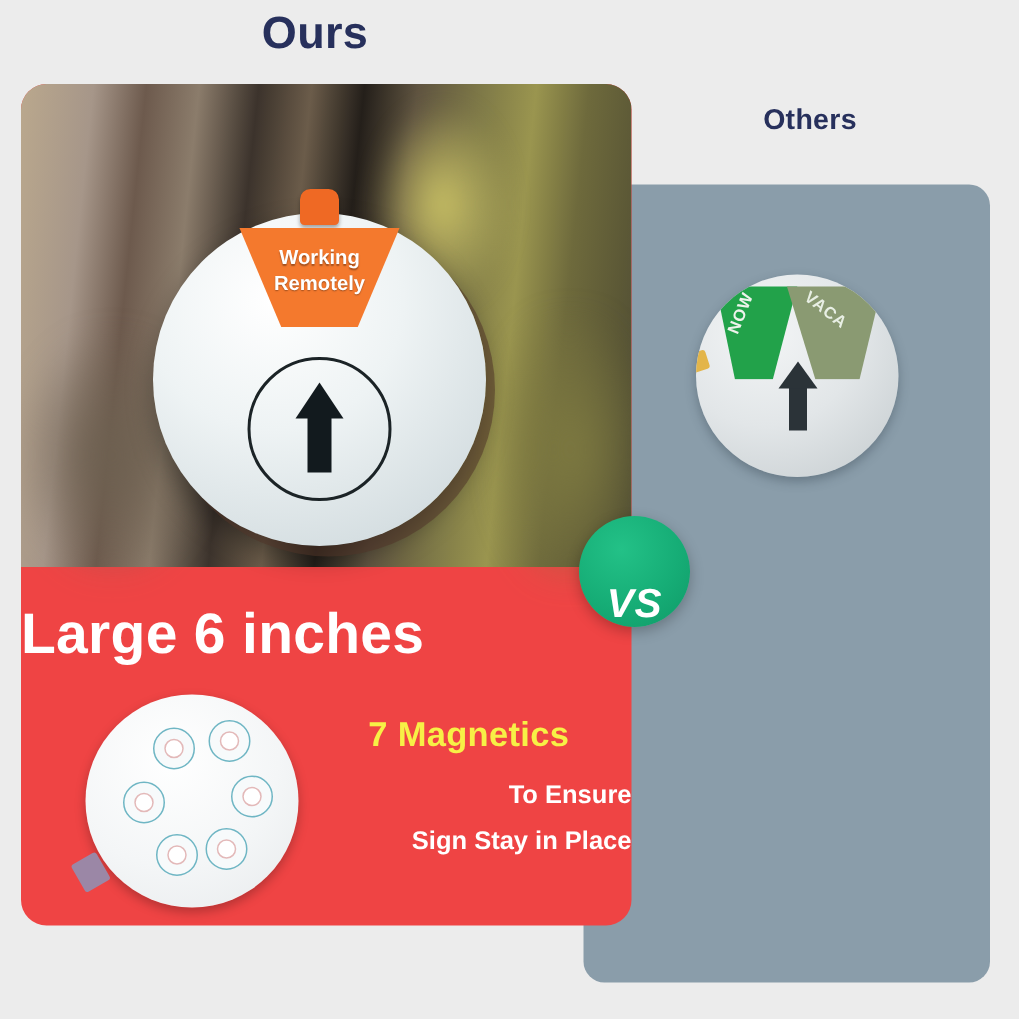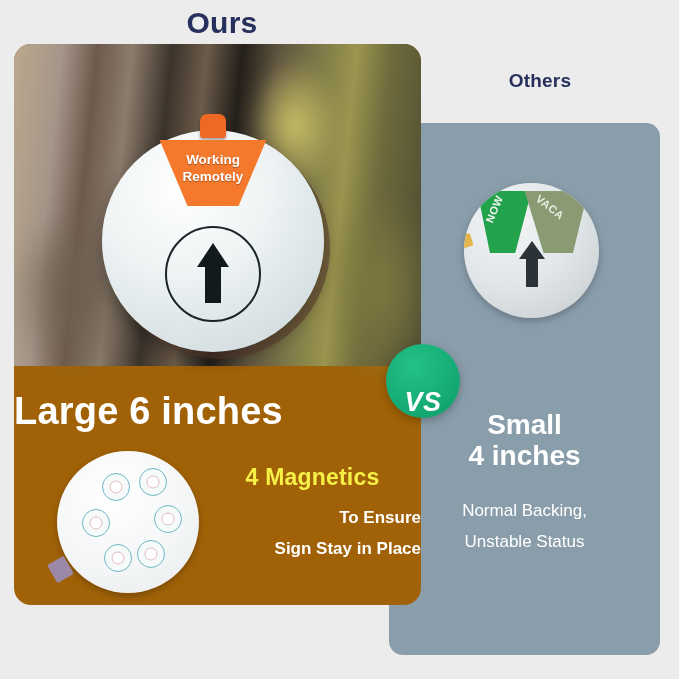--- a/index.html
+++ b/index.html
@@ -13,21 +13,21 @@
   .stage{position:absolute;left:0;top:0;width:679px;height:679px;}
 
   
   .heading{
     position:absolute;
     color:#27305c;
     font-weight:bold;
     letter-spacing:.2px;
     white-space:nowrap;
   }
-  #ours-heading{left:0;top:6px;width:420px;text-align:center;font-size:30px;padding-left:12px;}
+  #ours-heading{left:0;top:6px;width:420px;text-align:center;font-size:30px;}
   #others-heading{left:420px;top:70px;width:240px;text-align:center;font-size:19px;}
 
   
   .others-panel{
     position:absolute;left:389px;top:123px;width:271px;height:532px;
     background:#8a9daa;
     border-radius:14px;
   }
   .others-photo{
     position:absolute;left:0;top:0;width:271px;height:260px;
@@ -85,23 +85,23 @@
     position:absolute;left:0;top:26px;width:271px;
     font-size:28px;font-weight:bold;line-height:1.12;white-space:pre-line;
   }
   #others-desc{
     position:absolute;left:0;top:112px;width:271px;
     font-size:17px;line-height:1.85;white-space:pre-line;font-weight:400;
   }
 
   
   .ours-card{
-    position:absolute;left:14px;top:44px;width:407px;height:561px;
+    position:absolute;left:14px;top:56px;width:407px;height:561px;
     border-radius:17px;overflow:hidden;
-    background:#a16207;
+    background:#ef4444;
   }
   .ours-photo{
     position:absolute;left:0;top:0;width:407px;height:322px;
     background:
       linear-gradient(96deg,#b9a88e 0%,#a5968a 11%,#6c5a4e 19%,#8a7c6c 27%,
                       #3c332c 36%,#6a5c4b 44%,#241f1a 52%,#5e5341 60%,
                       #7f7a4a 70%,#9a9552 78%,#6e6a3e 86%,#4d4a33 100%);
       filter:saturate(1.05);
   }
   .photo-blur-a{
@@ -233,26 +233,20 @@
           <div class="small-wedge-olive"></div>
         </div>
         <div class="small-wedge-label" id="small-label-now">NOW</div>
         <div class="small-wedge-label" id="small-label-vaca">VACA</div>
         <div class="small-arrow">
           <div class="shaft"></div>
           <div class="head"></div>
         </div>
       </div>
     </div>
-    <div class="others-body">
-      <div id="others-size">Small
-4 inches</div>
-      <div id="others-desc">Normal Backing,
-Unstable Status</div>
-    </div>
   </div>
 
   <div class="ours-card">
     <div class="ours-photo">
       <div class="photo-blur-a"></div>
       <div class="photo-blur-b"></div>
       <div class="photo-blur-c"></div>
 
       <div class="big-sign">
         <div class="big-hanger"></div>
@@ -274,21 +268,21 @@
       <div class="magnet-disc">
         <div class="magnet-tab"></div>
         <div class="magnet" id="magnet-1"></div>
         <div class="magnet" id="magnet-2"></div>
         <div class="magnet" id="magnet-3"></div>
         <div class="magnet" id="magnet-4"></div>
         <div class="magnet" id="magnet-5"></div>
         <div class="magnet" id="magnet-6"></div>
       </div>
 
-      <div id="magnetics-title">4 Magnetics</div>
+      <div id="magnetics-title">7 Magnetics</div>
       <div id="magnetics-desc">To Ensure
 Sign Stay in Place</div>
     </div>
   </div>
 
   <div class="vs-badge">
     <span id="vs-label">VS</span>
   </div>
 
 </div>

